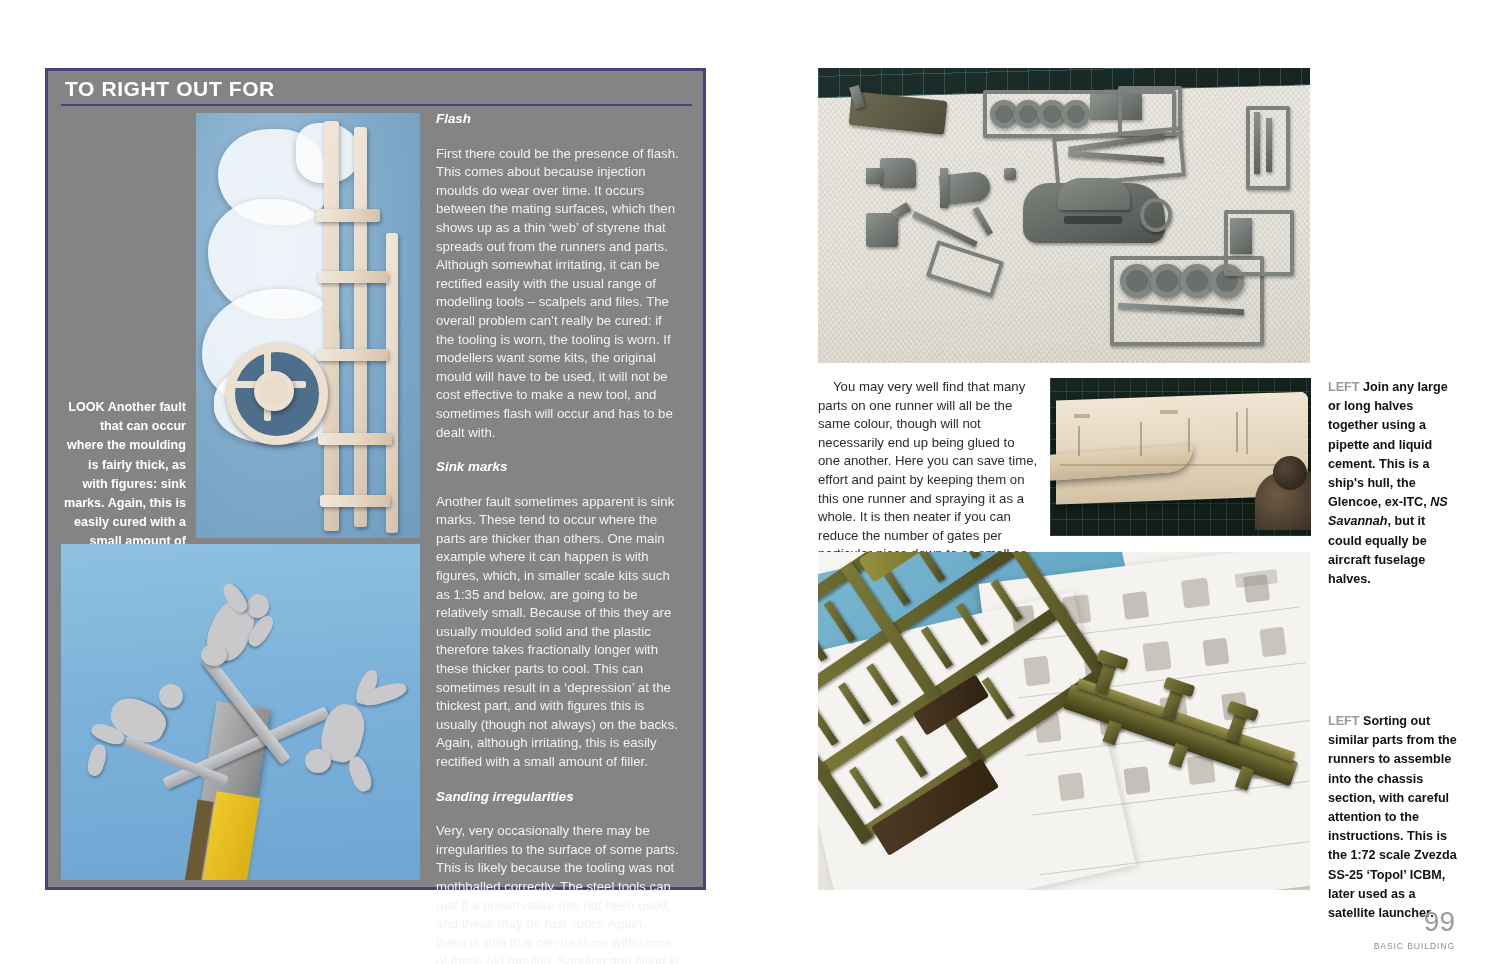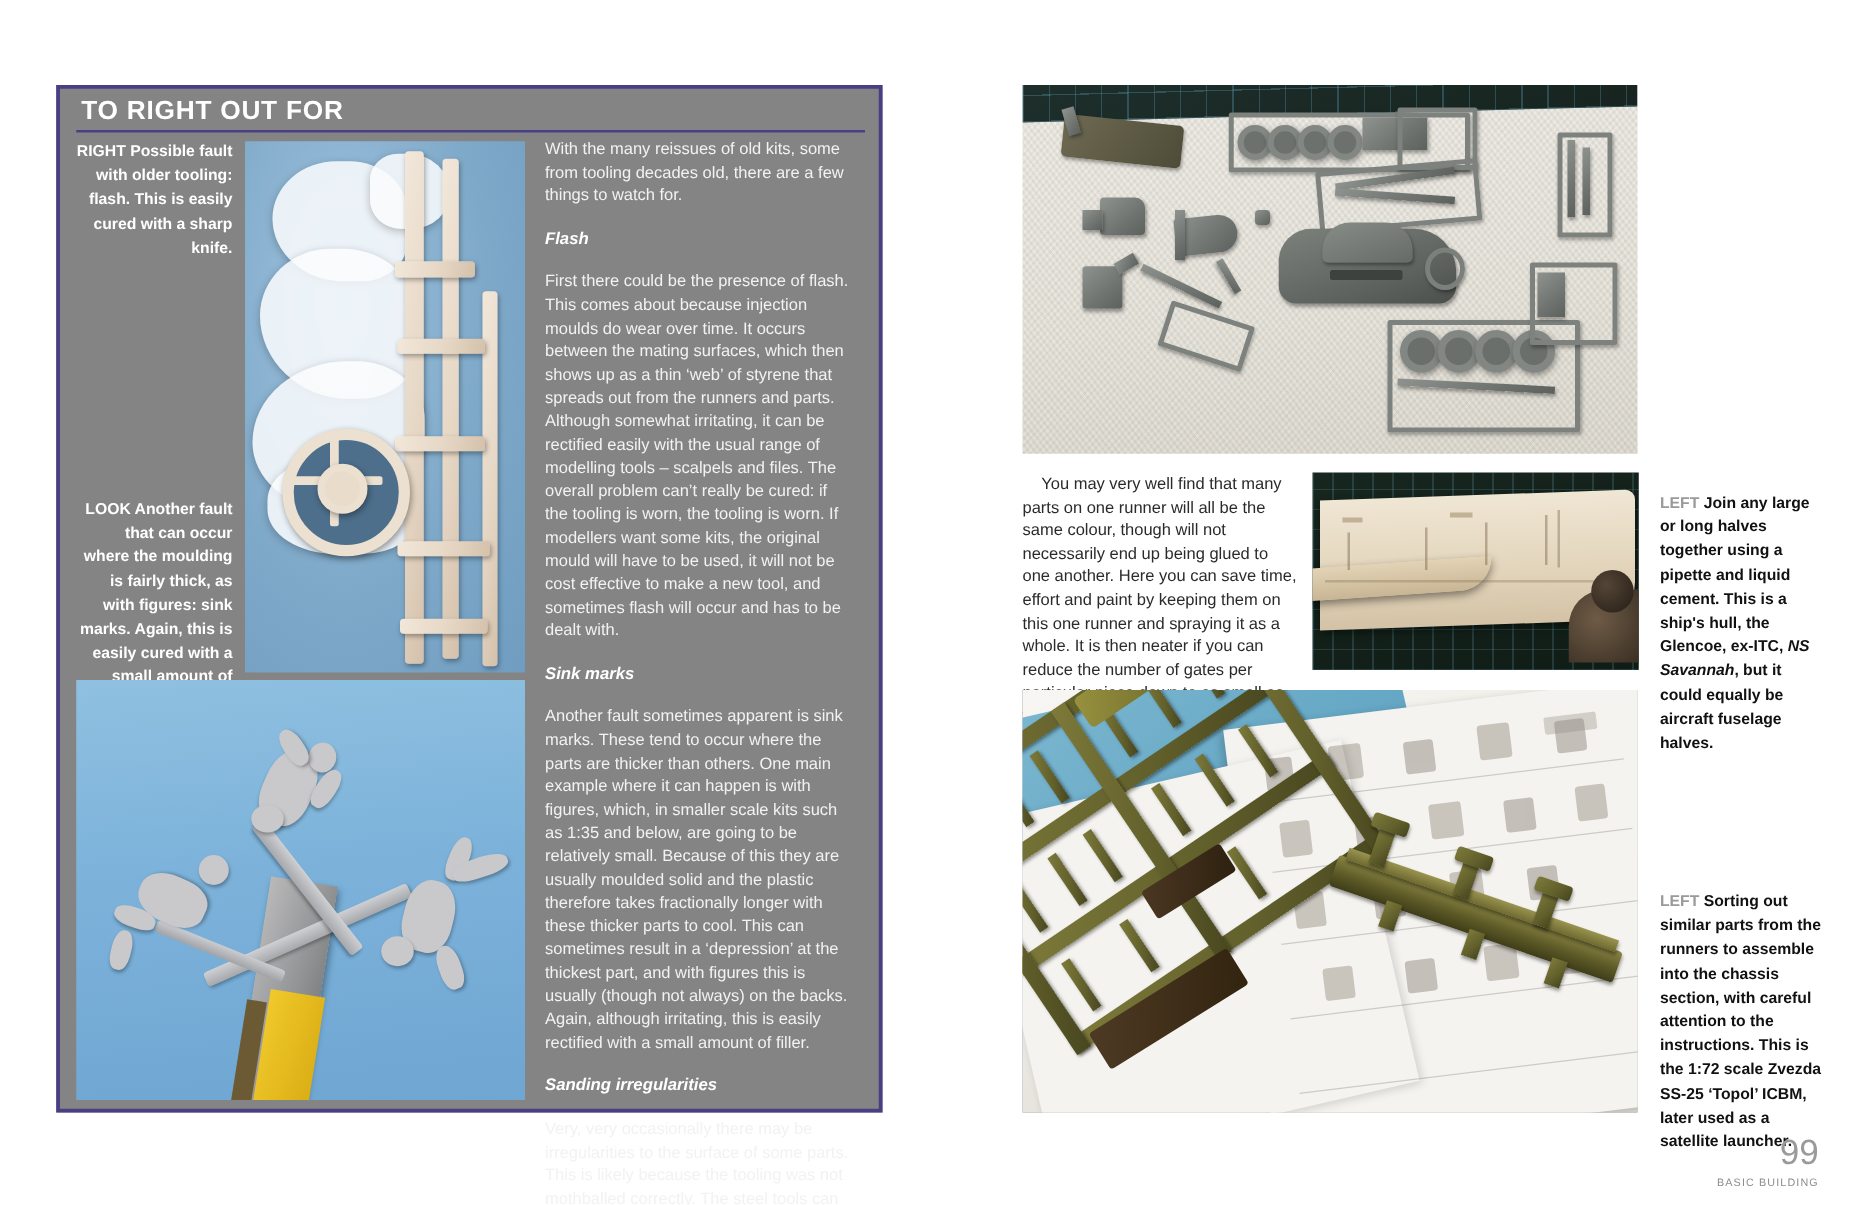--- a/index.html
+++ b/index.html
@@ -110,21 +110,21 @@
   .indent{text-indent:15px;}
 
   
   .rcap{
     position:absolute;left:578px;width:130px;
     color:#111111;font-weight:bold;font-size:12.6px;line-height:19.2px;
   }
   .rcap .lead{color:#9a9a9a;}
   .rcap i{font-style:italic;}
   .rcap-1{top:70px;}
-  .rcap-2{top:393px;}
+  .rcap-2{top:378px;}
   .rcap-3{top:712px;}
 
   
   .folio{position:absolute;color:#9b9b9b;font-weight:normal;}
   .folio-num{font-size:28px;line-height:28px;color:#9a9a9a;}
   .folio-txt{font-size:8.6px;letter-spacing:.9px;color:#8d8d8d;margin-top:5px;}
   .folio-left{left:45px;top:908px;text-align:left;}
   .folio-right{right:45px;top:908px;text-align:right;}
 </style>
 </head>
@@ -132,23 +132,20 @@
 
 <div class="spread">
 
   <div class="page-left">
 
     <div class="panel">
 
       <div class="panel-heading">TO RIGHT OUT FOR</div>
       <div class="panel-rule"></div>
 
-      <div class="cap-col">
-        <div class="cap"><span class="lead">RIGHT</span><span> Possible fault with older tooling: flash. This is easily cured with a sharp knife.</span></div>
-      </div>
 
       <div class="cap-below">
         <div class="cap"><span class="lead">LOOK</span><span> Another fault that can occur where the moulding is fairly thick, as with figures: sink marks. Again, this is easily cured with a small amount of filler.</span></div>
       </div>
 
       <div class="ph ph-flash sky">
 
         <div class="flashweb" style="left:22px;top:16px;width:108px;height:96px;border-radius:50% 45% 35% 55%;"></div>
         <div class="flashweb" style="left:12px;top:86px;width:128px;height:120px;border-radius:48% 52% 40% 60%;"></div>
         <div class="flashweb" style="left:6px;top:176px;width:138px;height:118px;border-radius:55% 40% 50% 45%;"></div>
@@ -202,21 +199,20 @@
         <div class="fig" style="left:28px;top:200px;width:16px;height:32px;transform:rotate(14deg);"></div>
 
         <div class="fig" style="left:262px;top:160px;width:40px;height:58px;transform:rotate(14deg);"></div>
         <div class="fig" style="left:244px;top:205px;width:26px;height:24px;border-radius:50%;"></div>
         <div class="fig" style="left:298px;top:125px;width:16px;height:36px;transform:rotate(22deg);"></div>
         <div class="fig" style="left:300px;top:142px;width:46px;height:16px;transform:rotate(-18deg);"></div>
         <div class="fig" style="left:290px;top:212px;width:18px;height:36px;transform:rotate(-20deg);"></div>
       </div>
 
       <div class="body-col">
-        <p>With the many reissues of old kits, some from tooling decades old, there are a few things to watch for.</p>
 
         <p class="subhead">Flash</p>
         <p>First there could be the presence of flash. This comes about because injection moulds do wear over time. It occurs between the mating surfaces, which then shows up as a thin ‘web’ of styrene that spreads out from the runners and parts. Although somewhat irritating, it can be rectified easily with the usual range of modelling tools – scalpels and files. The overall problem can’t really be cured: if the tooling is worn, the tooling is worn. If modellers want some kits, the original mould will have to be used, it will not be cost effective to make a new tool, and sometimes flash will occur and has to be dealt with.</p>
 
         <p class="subhead">Sink marks</p>
         <p>Another fault sometimes apparent is sink marks. These tend to occur where the parts are thicker than others. One main example where it can happen is with figures, which, in smaller scale kits such as 1:35 and below, are going to be relatively small. Because of this they are usually moulded solid and the plastic therefore takes fractionally longer with these thicker parts to cool. This can sometimes result in a ‘depression’ at the thickest part, and with figures this is usually (though not always) on the backs. Again, although irritating, this is easily rectified with a small amount of filler.</p>
 
         <p class="subhead">Sanding irregularities</p>
         <p>Very, very occasionally there may be irregularities to the surface of some parts. This is likely because the tooling was not mothballed correctly. The steel tools can rust if a preservative has not been used, and these may be rust spots. Again, there is little that can be done with some of these old moulds. Sanding and filling is probably the only answer.</p>
       </div>

